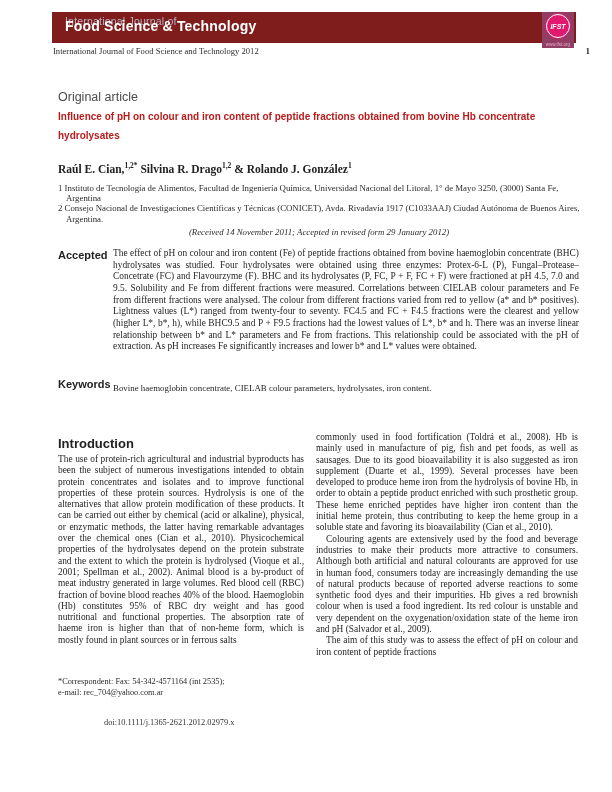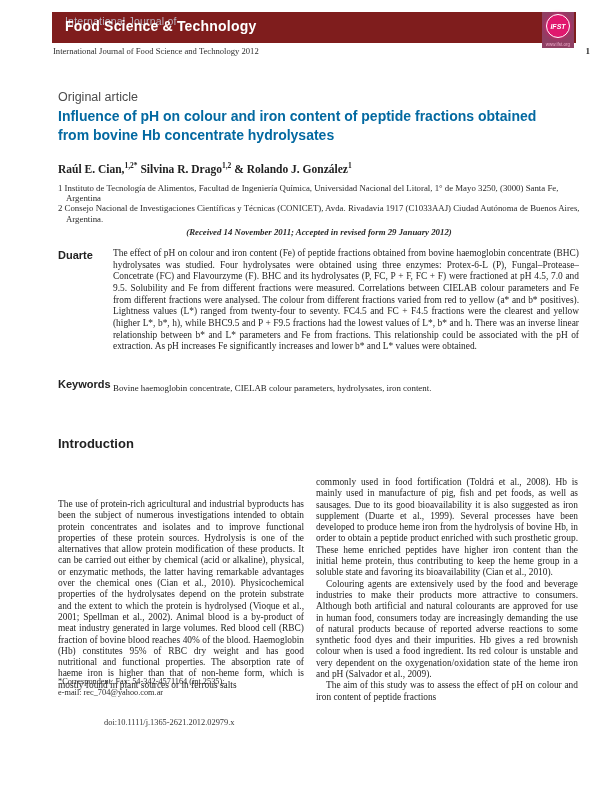--- a/index.html
+++ b/index.html
@@ -50,36 +50,36 @@
     font-size:9px; font-weight:bold; color:#2e2e2e;
   }
 
   
   .kicker {
     position:absolute; left:58px; top:90px;
     font-family:Liberation Sans, sans-serif; font-size:12.5px; color:#4b4b4b;
   }
   .title {
     position:absolute; left:58px; top:107px; width:505px;
-    font-family:"Liberation Sans", sans-serif; font-size:14px; font-weight:bold;
-    color:#0369a1; line-height:19px;
+    font-family:"Liberation Sans", sans-serif; font-size:10px; font-weight:bold;
+    color:#b91c1c; line-height:19px;
   }
   .authors {
     position:absolute; left:58px; top:161px; width:520px;
     font-size:11.5px; font-weight:bold; color:#222222;
   }
   .authors sup { font-size:7.5px; font-weight:bold; }
   .affiliations {
     position:absolute; left:58px; top:183px; width:522px;
     font-size:8.8px; line-height:10.2px; color:#2a2a2a;
   }
   .affiliations p { margin:0; padding-left:8px; text-indent:-8px; }
   .received {
     position:absolute; left:58px; top:227px; width:522px; text-align:center;
-    font-style:italic; font-size:8.8px; color:#2a2a2a;font-weight:bold;
+    font-style:italic; font-size:8.8px; color:#2a2a2a;
   }
 
   
   .label {
     font-family:"Liberation Sans", sans-serif; font-size:11px; font-weight:bold; color:#222222;
   }
   .summary-label { position:absolute; left:58px; top:249px; }
   .summary-text {
     position:absolute; left:113px; top:248px; width:466px;
     font-size:9.4px; line-height:11.65px; text-align:justify; color:#1e1e1e;
@@ -88,21 +88,21 @@
   .keywords-text {
     position:absolute; left:113px; top:383px; width:466px;
     font-size:8.9px; color:#1e1e1e;
   }
 
   
   .intro-heading {
     position:absolute; left:58px; top:436px;
     font-family:"Liberation Sans", sans-serif; font-size:13px; font-weight:bold; color:#222222;
   }
-  .col { position:absolute; font-size:9.4px; line-height:11.3px; text-align:justify; color:#1e1e1e;margin-top:45px; }
+  .col { position:absolute; font-size:9.4px; line-height:11.3px; text-align:justify; color:#1e1e1e; }
   .col p { margin:0; }
   .col p.indent { text-indent:10px; }
   .col-left  { left:58px;  top:454px; width:246px; }
   .col-right { left:316px; top:432px; width:262px; }
 
   
   .footnote {
     position:absolute; left:58px; top:677px; width:246px;
     font-size:8.3px; line-height:10.5px; color:#2a2a2a;
   }
@@ -141,21 +141,21 @@
     <span>Raúl E. Cian,</span><sup>1,2*</sup><span> Silvina R. Drago</span><sup>1,2</sup><span> &amp; Rolando J. González</span><sup>1</sup>
   </div>
 
   <div class="affiliations">
     <p>1 Instituto de Tecnología de Alimentos, Facultad de Ingeniería Química, Universidad Nacional del Litoral, 1° de Mayo 3250, (3000) Santa Fe, Argentina</p>
     <p>2 Consejo Nacional de Investigaciones Científicas y Técnicas (CONICET), Avda. Rivadavia 1917 (C1033AAJ) Ciudad Autónoma de Buenos Aires, Argentina.</p>
   </div>
 
   <div class="received">(Received 14 November 2011; Accepted in revised form 29 January 2012)</div>
 
-  <div class="label summary-label">Duarte</div>
+  <div class="label summary-label">Accepted</div>
   <div class="summary-text">The effect of pH on colour and iron content (Fe) of peptide fractions obtained from bovine haemoglobin concentrate (BHC) hydrolysates was studied. Four hydrolysates were obtained using three enzymes: Protex-6-L (P), Fungal–Protease–Concetrate (FC) and Flavourzyme (F). BHC and its hydrolysates (P, FC, P + F, FC + F) were fractioned at pH 4.5, 7.0 and 9.5. Solubility and Fe from different fractions were measured. Correlations between CIELAB colour parameters and Fe from different fractions were analysed. The colour from different fractions varied from red to yellow (a* and b* positives). Lightness values (L*) ranged from twenty-four to seventy. FC4.5 and FC + F4.5 fractions were the clearest and yellow (higher L*, b*, h), while BHC9.5 and P + F9.5 fractions had the lowest values of L*, b* and h. There was an inverse linear relationship between b* and L* parameters and Fe from fractions. This relationship could be associated with the pH of extraction. As pH increases Fe significantly increases and lower b* and L* values were obtained.</div>
 
   <div class="label keywords-label">Keywords</div>
   <div class="keywords-text">Bovine haemoglobin concentrate, CIELAB colour parameters, hydrolysates, iron content.</div>
 
   <div class="intro-heading">Introduction</div>
 
   <div class="col col-left">
     <p>The use of protein-rich agricultural and industrial byproducts has been the subject of numerous investigations intended to obtain protein concentrates and isolates and to improve functional properties of these protein sources. Hydrolysis is one of the alternatives that allow protein modification of these products. It can be carried out either by chemical (acid or alkaline), physical, or enzymatic methods, the latter having remarkable advantages over the chemical ones (Cian et al., 2010). Physicochemical properties of the hydrolysates depend on the protein substrate and the extent to which the protein is hydrolysed (Vioque et al., 2001; Spellman et al., 2002). Animal blood is a by-product of meat industry generated in large volumes. Red blood cell (RBC) fraction of bovine blood reaches 40% of the blood. Haemoglobin (Hb) constitutes 95% of RBC dry weight and has good nutritional and functional properties. The absorption rate of haeme iron is higher than that of non-heme form, which is mostly found in plant sources or in ferrous salts</p>
   </div>

